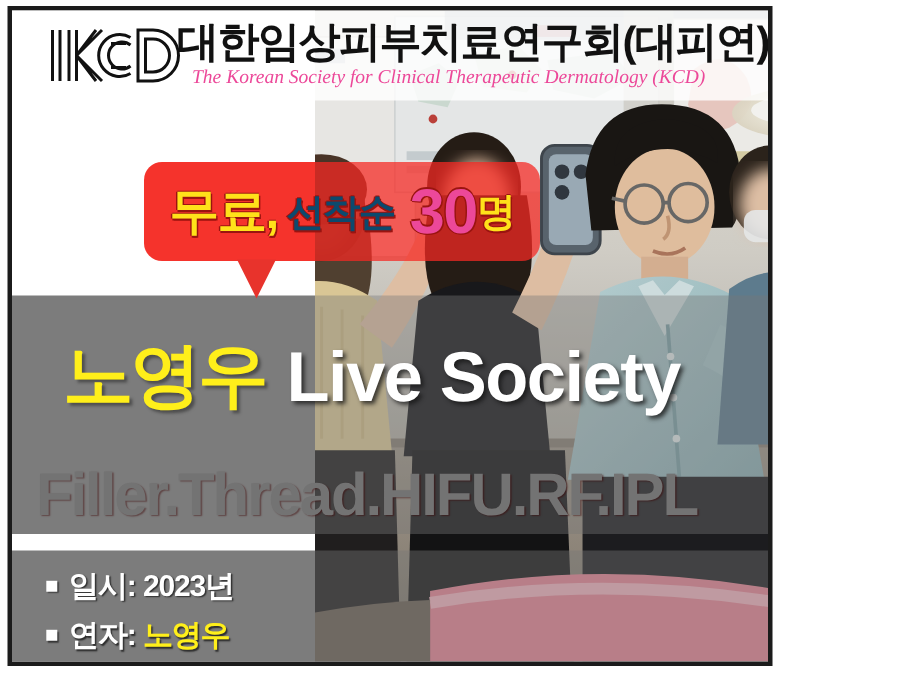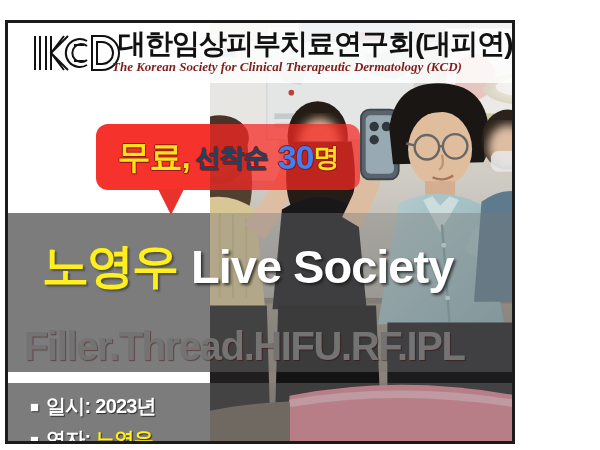--- a/index.html
+++ b/index.html
@@ -7,21 +7,21 @@
     width:600px;height:450px;overflow:hidden;
     background:#ffffff;
     font-family:"Liberation Sans","DejaVu Sans",sans-serif;
   }
 
   
   #poster-root{
     position:relative;width:520px;height:450px;
     background:#ffffff;
     box-sizing:border-box;
-    padding:20px 5px 6px 5px;
+    padding:4px 5px 6px 5px;
   }
   #poster-frame{
     position:relative;width:100%;height:100%;
     box-sizing:border-box;
     border:3px solid #1b1b1b;
     background:#ffffff;
     overflow:hidden;
   }
 
   
@@ -47,24 +47,24 @@
     position:absolute;left:22px;top:8px;width:92px;height:44px;z-index:6;
   }
   #logo-wrap svg{display:block;}
 
   #org-title{
     position:absolute;left:110px;top:6px;z-index:6;
     font-size:28px;font-weight:bold;color:#111111;
     letter-spacing:-1px;line-height:1.05;white-space:nowrap;
   }
   #org-subtitle{
-    position:absolute;left:104px;top:36px;z-index:6;
+    position:absolute;left:120px;top:36px;z-index:6;
     font-family:"Liberation Serif","DejaVu Serif",serif;
-    font-style:italic;font-weight:bold;
-    font-size:13px;color:#7f1d1d;white-space:nowrap;letter-spacing:0px;
+    font-style:italic;font-weight:normal;
+    font-size:13px;color:#ec4899;white-space:nowrap;letter-spacing:0px;
   }
 
   
   #gray-panel{
     position:absolute;left:0;top:190px;width:202px;height:159px;
     background:#7c7c7c;z-index:5;
   }
   #gray-panel-right{
     position:absolute;left:202px;top:190px;right:0;height:159px;
     background:rgba(120,120,120,0.40);z-index:5;
@@ -96,21 +96,21 @@
     font-size:33px;font-weight:bold;color:#ffe11a;
     letter-spacing:-1px;
     text-shadow:1px 1px 0 #9a1410,-1px 0 0 #9a1410,0 -1px 0 #9a1410,0 1px 0 #9a1410;
   }
   .b-first{
     font-size:25px;font-weight:bold;color:#0c4a6e;margin-left:6px;
     letter-spacing:-1px;
     text-shadow:1px 1px 0 #9a1410,-1px 0 0 #9a1410,0 -1px 0 #9a1410,0 1px 0 #9a1410;
   }
   .b-count{
-    font-size:34px;font-weight:bold;color:#3b82f6;margin-left:10px;
+    font-size:42px;font-weight:bold;color:#ec4899;margin-left:10px;
     letter-spacing:-1px;
     text-shadow:1px 1px 0 #9a1410,-1px 0 0 #9a1410,0 -1px 0 #9a1410,0 1px 0 #9a1410;
   }
   .b-people{
     font-size:26px;font-weight:bold;color:#ffe11a;
     letter-spacing:-1px;
     text-shadow:1px 1px 0 #9a1410,-1px 0 0 #9a1410,0 -1px 0 #9a1410,0 1px 0 #9a1410;
   }
 
   

